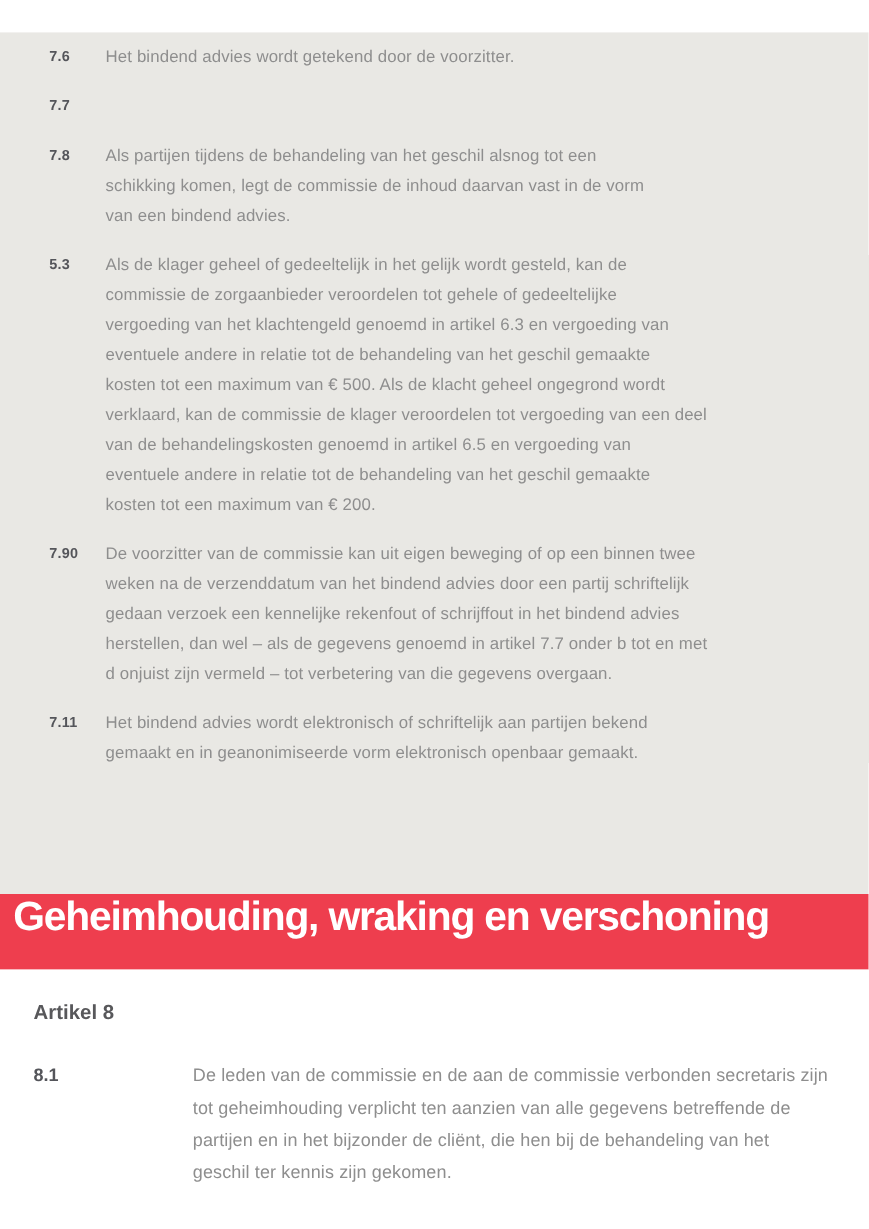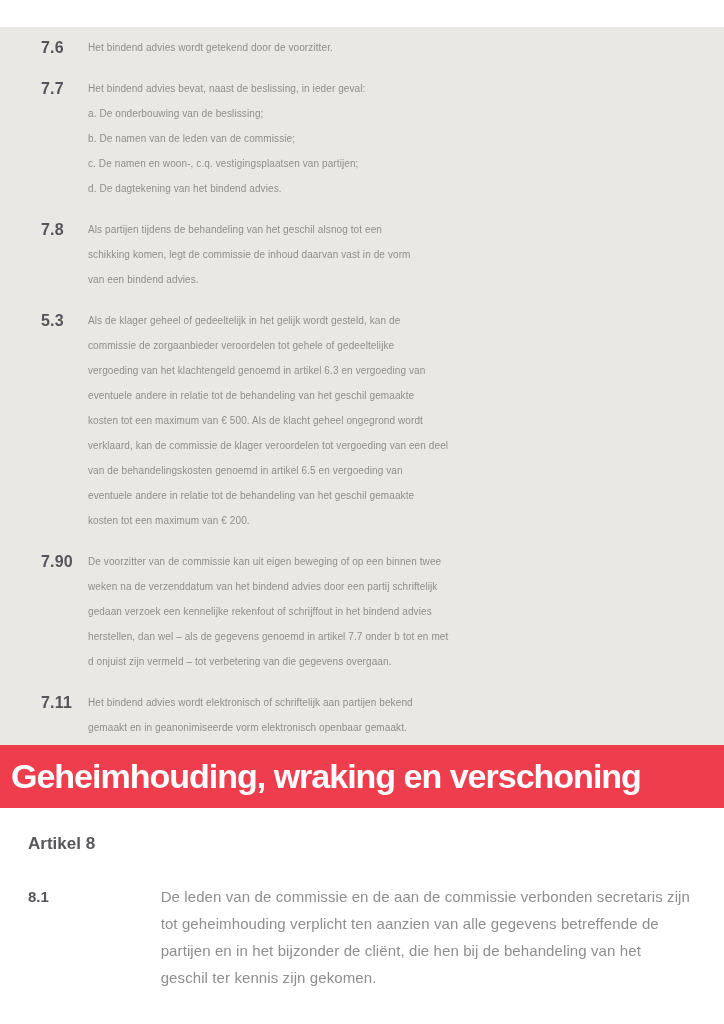--- a/index.html
+++ b/index.html
@@ -24,40 +24,39 @@
   }
   .clause {
     display: flex;
     align-items: flex-start;
     margin-top: 16px;
   }
   .clause:first-child { margin-top: 0; }
   .clause .num {
     flex: none;
     width: 47px;
-    font-size: 16px;
+    font-size: 12px;
     line-height: 25px;
     font-weight: bold;
     color: #54555a;
     letter-spacing: 0.2px;
   }
   .clause .txt {
     margin: 0;
-    font-size: 10px;
+    font-size: 14px;
     line-height: 25px;
     color: #8e8e8e;
     white-space: pre-line;
     letter-spacing: 0.1px;
   }
   .banner {
     box-sizing: border-box;
     height: 63px;
     background: #ee3e4e;
     display: flex;
-    align-items: center;
     padding-left: 11px;
     overflow: hidden;
   }
   .banner h1 {
     margin: 0;
     font-size: 34px;
     font-weight: bold;
     color: #ffffff;
     letter-spacing: -1px;
     white-space: nowrap;
@@ -106,25 +105,20 @@
 
   <section class="gray-section">
 
     <div class="clause">
       <span class="num">7.6</span>
       <p class="txt">Het bindend advies wordt getekend door de voorzitter.</p>
     </div>
 
     <div class="clause">
       <span class="num">7.7</span>
-      <p class="txt">Het bindend advies bevat, naast de beslissing, in ieder geval:
-a. De onderbouwing van de beslissing;
-b. De namen van de leden van de commissie;
-c. De namen en woon-, c.q. vestigingsplaatsen van partijen;
-d. De dagtekening van het bindend advies.</p>
     </div>
 
     <div class="clause">
       <span class="num">7.8</span>
       <p class="txt">Als partijen tijdens de behandeling van het geschil alsnog tot een
 schikking komen, legt de commissie de inhoud daarvan vast in de vorm
 van een bindend advies.</p>
     </div>
 
     <div class="clause">

